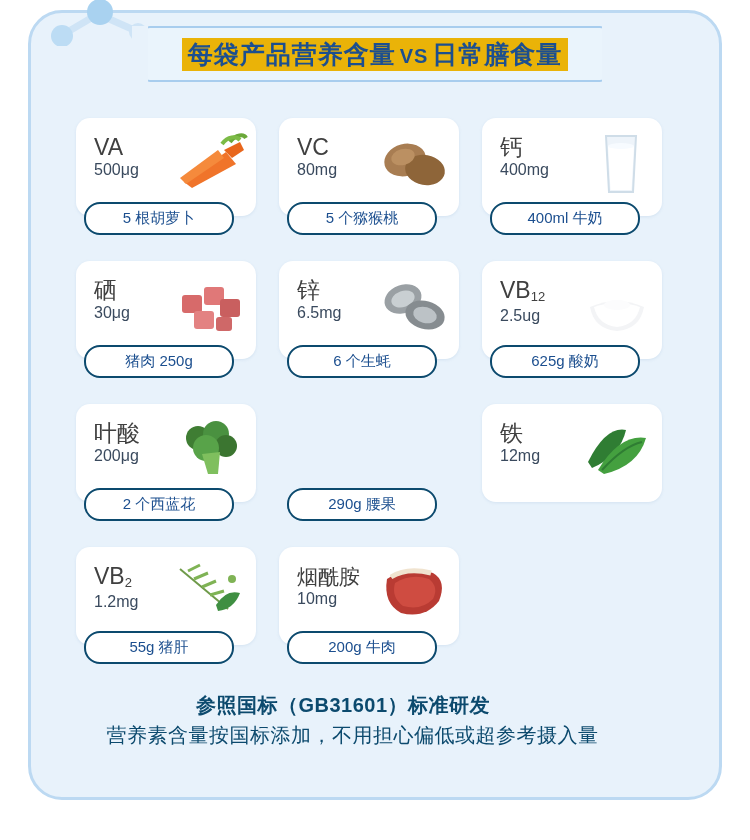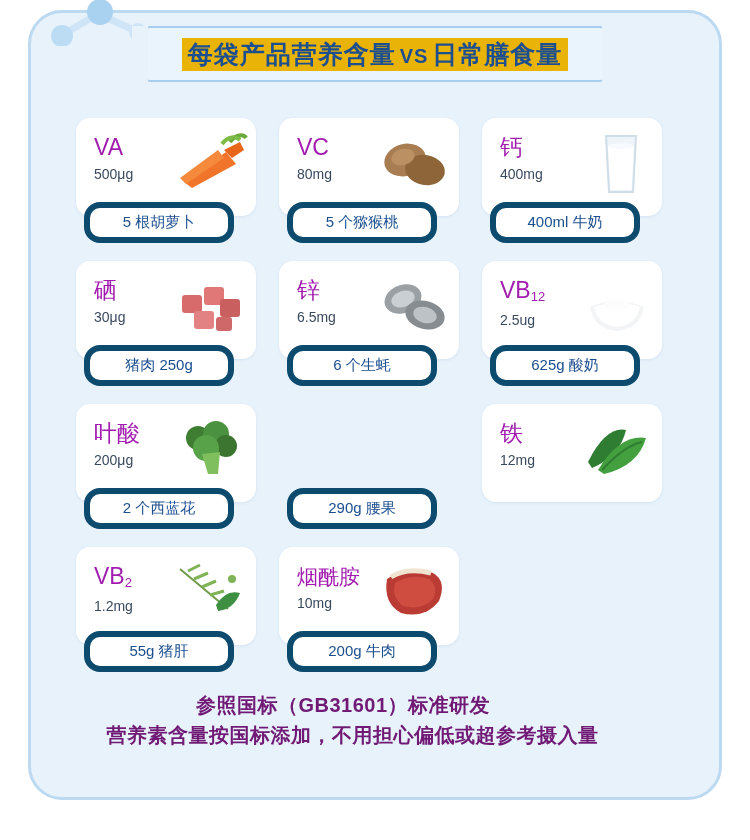--- a/index.html
+++ b/index.html
@@ -110,78 +110,77 @@
     box-shadow: 0 1px 3px rgba(120,160,200,0.18);
   }
   .card-text {
     position: absolute;
     left: 18px;
     top: 16px;
     width: 96px;
   }
   .nutrient {
     font-size: 23px;
-    color: #a21caf;
+    color: #404040;
     line-height: 27px;
     white-space: nowrap;
   }
   .nutrient sub {
     font-size: 13px;
     vertical-align: baseline;
     position: relative;
     top: 3px;
     margin-top: 28px;
   }
   .amount {
-    margin-top: 5px;
-    font-size: 14px;
+    font-size: 16px;
     color: #3a4a5e;
     white-space: nowrap;
   }
   .food-img {
     position: absolute;
     right: 8px;
     top: 12px;
     width: 74px;
     height: 66px;
   }
   .equiv {
     position: absolute;
     left: 14px;
     top: 84px;
     min-width: 150px;
     padding: 5px 12px;
     background: #ffffff;
-    border: 6px solid #0c4a6e;
+    border: 2px solid #0c4a6e;
     border-radius: 16px;
     font-size: 15px;
     color: #1c4f8f;
     text-align: center;
     white-space: nowrap;
     box-sizing: border-box;
   }
 
   
   .footer {
     position: absolute;
     left: 0;
     top: 690px;
     width: 686px;
     text-align: center;
-    color: #701a75;
+    color: #0c4a6e;
   }
   .footer-line1 {
     font-size: 20px;
     font-weight: bold;
     line-height: 30px;
     letter-spacing: 0.5px;
   }
   .footer-line2 {
     font-size: 20px;
-    font-weight: bold;
+    font-weight: normal;
     line-height: 30px;
     letter-spacing: 0.5px;
     margin-left: 19px;
   }
 </style>
 </head>
 <body>
 
 <div class="page">
   <div class="panel"></div>

